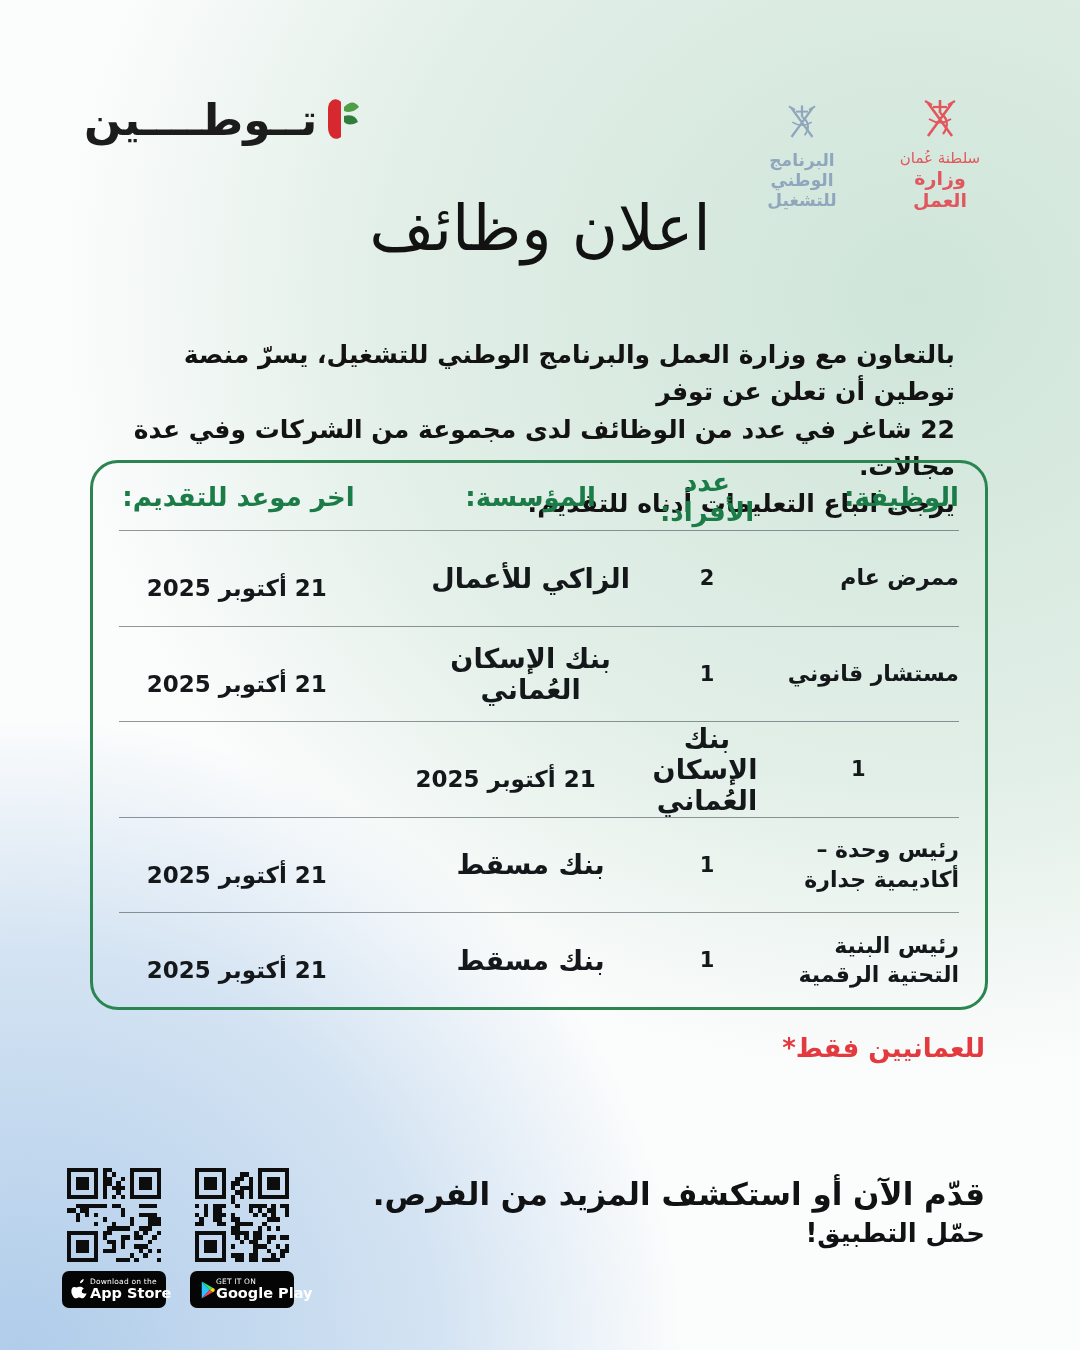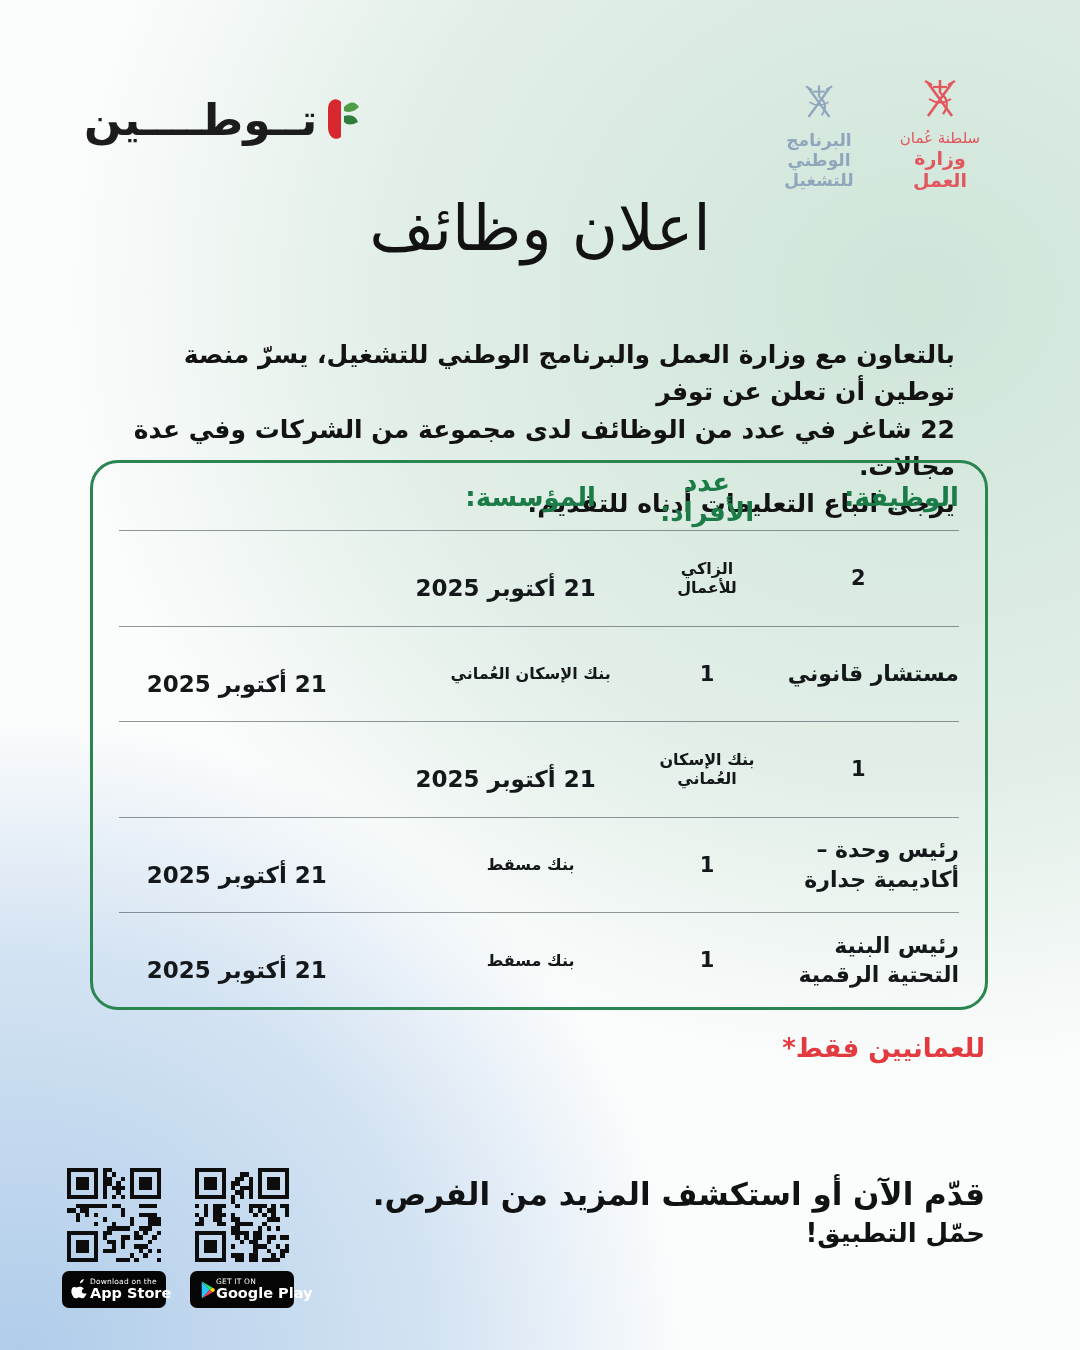--- a/index.html
+++ b/index.html
@@ -12,21 +12,21 @@
       radial-gradient(110% 80% at 85% 22%, rgba(205,228,215,.95) 0%, rgba(205,228,215,.55) 45%, rgba(205,228,215,0) 72%),
       radial-gradient(85% 65% at 2% 100%, rgba(172,202,233,.95) 0%, rgba(172,202,233,.5) 45%, rgba(172,202,233,0) 72%),
       #fbfcfc;
   }
 
   
   .tawteen { position:absolute; left:84px; top:94px; display:flex; flex-direction:row-reverse; align-items:center; gap:8px; }
   .tawteen-text { font-size:44px; font-weight:bold; color:#1c1c1c; direction:rtl; letter-spacing:-1px; }
   .tawteen-icon { width:36px; height:50px; }
 
-  .gov-logos { position:absolute; right:88px; top:76px; display:flex; gap:17px; align-items:flex-start; }
+  .gov-logos { position:absolute; right:88px; top:96px; display:flex; gap:34px; align-items:flex-start; }
   .gov-logo { display:flex; flex-direction:column; align-items:center; width:104px; text-align:center; }
   .gov-logo svg { display:block; }
   .nep { color:#8fa6bc; padding-top:6px; }
   .nep .l1 { font-size:17px; font-weight:bold; margin-top:6px; direction:rtl; }
   .nep .l2 { font-size:17px; font-weight:bold; direction:rtl; }
   .mol { color:#e2575d; }
   .mol .l1 { font-size:15px; margin-top:5px; direction:rtl; }
   .mol .l2 { font-size:19px; font-weight:bold; direction:rtl; }
 
   
@@ -41,21 +41,21 @@
                 border:3px solid #2a8551; border-radius:28px; direction:rtl; padding:0 26px; }
   .thead, .trow { display:grid; grid-template-columns:24% 12% 30% 34%; align-items:center; }
   .thead { height:67px; color:#1b7c48; font-weight:bold; font-size:26px; }
   .trow  { height:95.5px; border-top:1.5px solid rgba(72,82,90,.6); font-weight:bold; color:#15181a; }
   .h-job  { text-align:right; }
   .h-count{ text-align:center; }
   .h-org  { text-align:center; }
   .h-date { text-align:right; padding-right:50px; }
   .c-job  { text-align:right; font-size:22px; line-height:1.35; padding-left:8px; }
   .c-count{ text-align:center; font-size:21px; }
-  .c-org  { text-align:center; font-size:16px; }
+  .c-org  { text-align:center; font-size:27px; }
   .c-date { text-align:center; font-size:23px; padding-right:50px;margin-top:20px; }
 
   .note { position:absolute; top:1033px; right:95px; direction:rtl;
           font-size:26px; font-weight:bold; color:#e23a3f; }
 
   
   .cta { position:absolute; top:1176px; right:95px; direction:rtl; text-align:right; color:#101214; }
   .cta .big   { font-size:31px; font-weight:bold; }
   .cta .small { font-size:26px; font-weight:bold; margin-top:6px; }
 
@@ -124,23 +124,25 @@
     <div>بالتعاون مع وزارة العمل والبرنامج الوطني للتشغيل، يسرّ منصة توطين أن تعلن عن توفر</div>
     <div>22 شاغر في عدد من الوظائف لدى مجموعة من الشركات وفي عدة مجالات.</div>
     <div>يرجى اتباع التعليمات أدناه للتقديم:</div>
   </div>
 
   <div class="jobs-table">
     <div class="thead">
       <div class="h-job">الوظيفة:</div>
       <div class="h-count">عدد الأفراد:</div>
       <div class="h-org">المؤسسة:</div>
+      <div class="h-date">اخر موعد للتقديم:</div>
     </div>
 
     <div class="trow">
+      <div class="c-job">ممرض عام</div>
       <div class="c-count">2</div>
       <div class="c-org">الزاكي للأعمال</div>
       <div class="c-date">21 أكتوبر 2025</div>
     </div>
     <div class="trow">
       <div class="c-job">مستشار قانوني</div>
       <div class="c-count">1</div>
       <div class="c-org">بنك الإسكان العُماني</div>
       <div class="c-date">21 أكتوبر 2025</div>
     </div>

